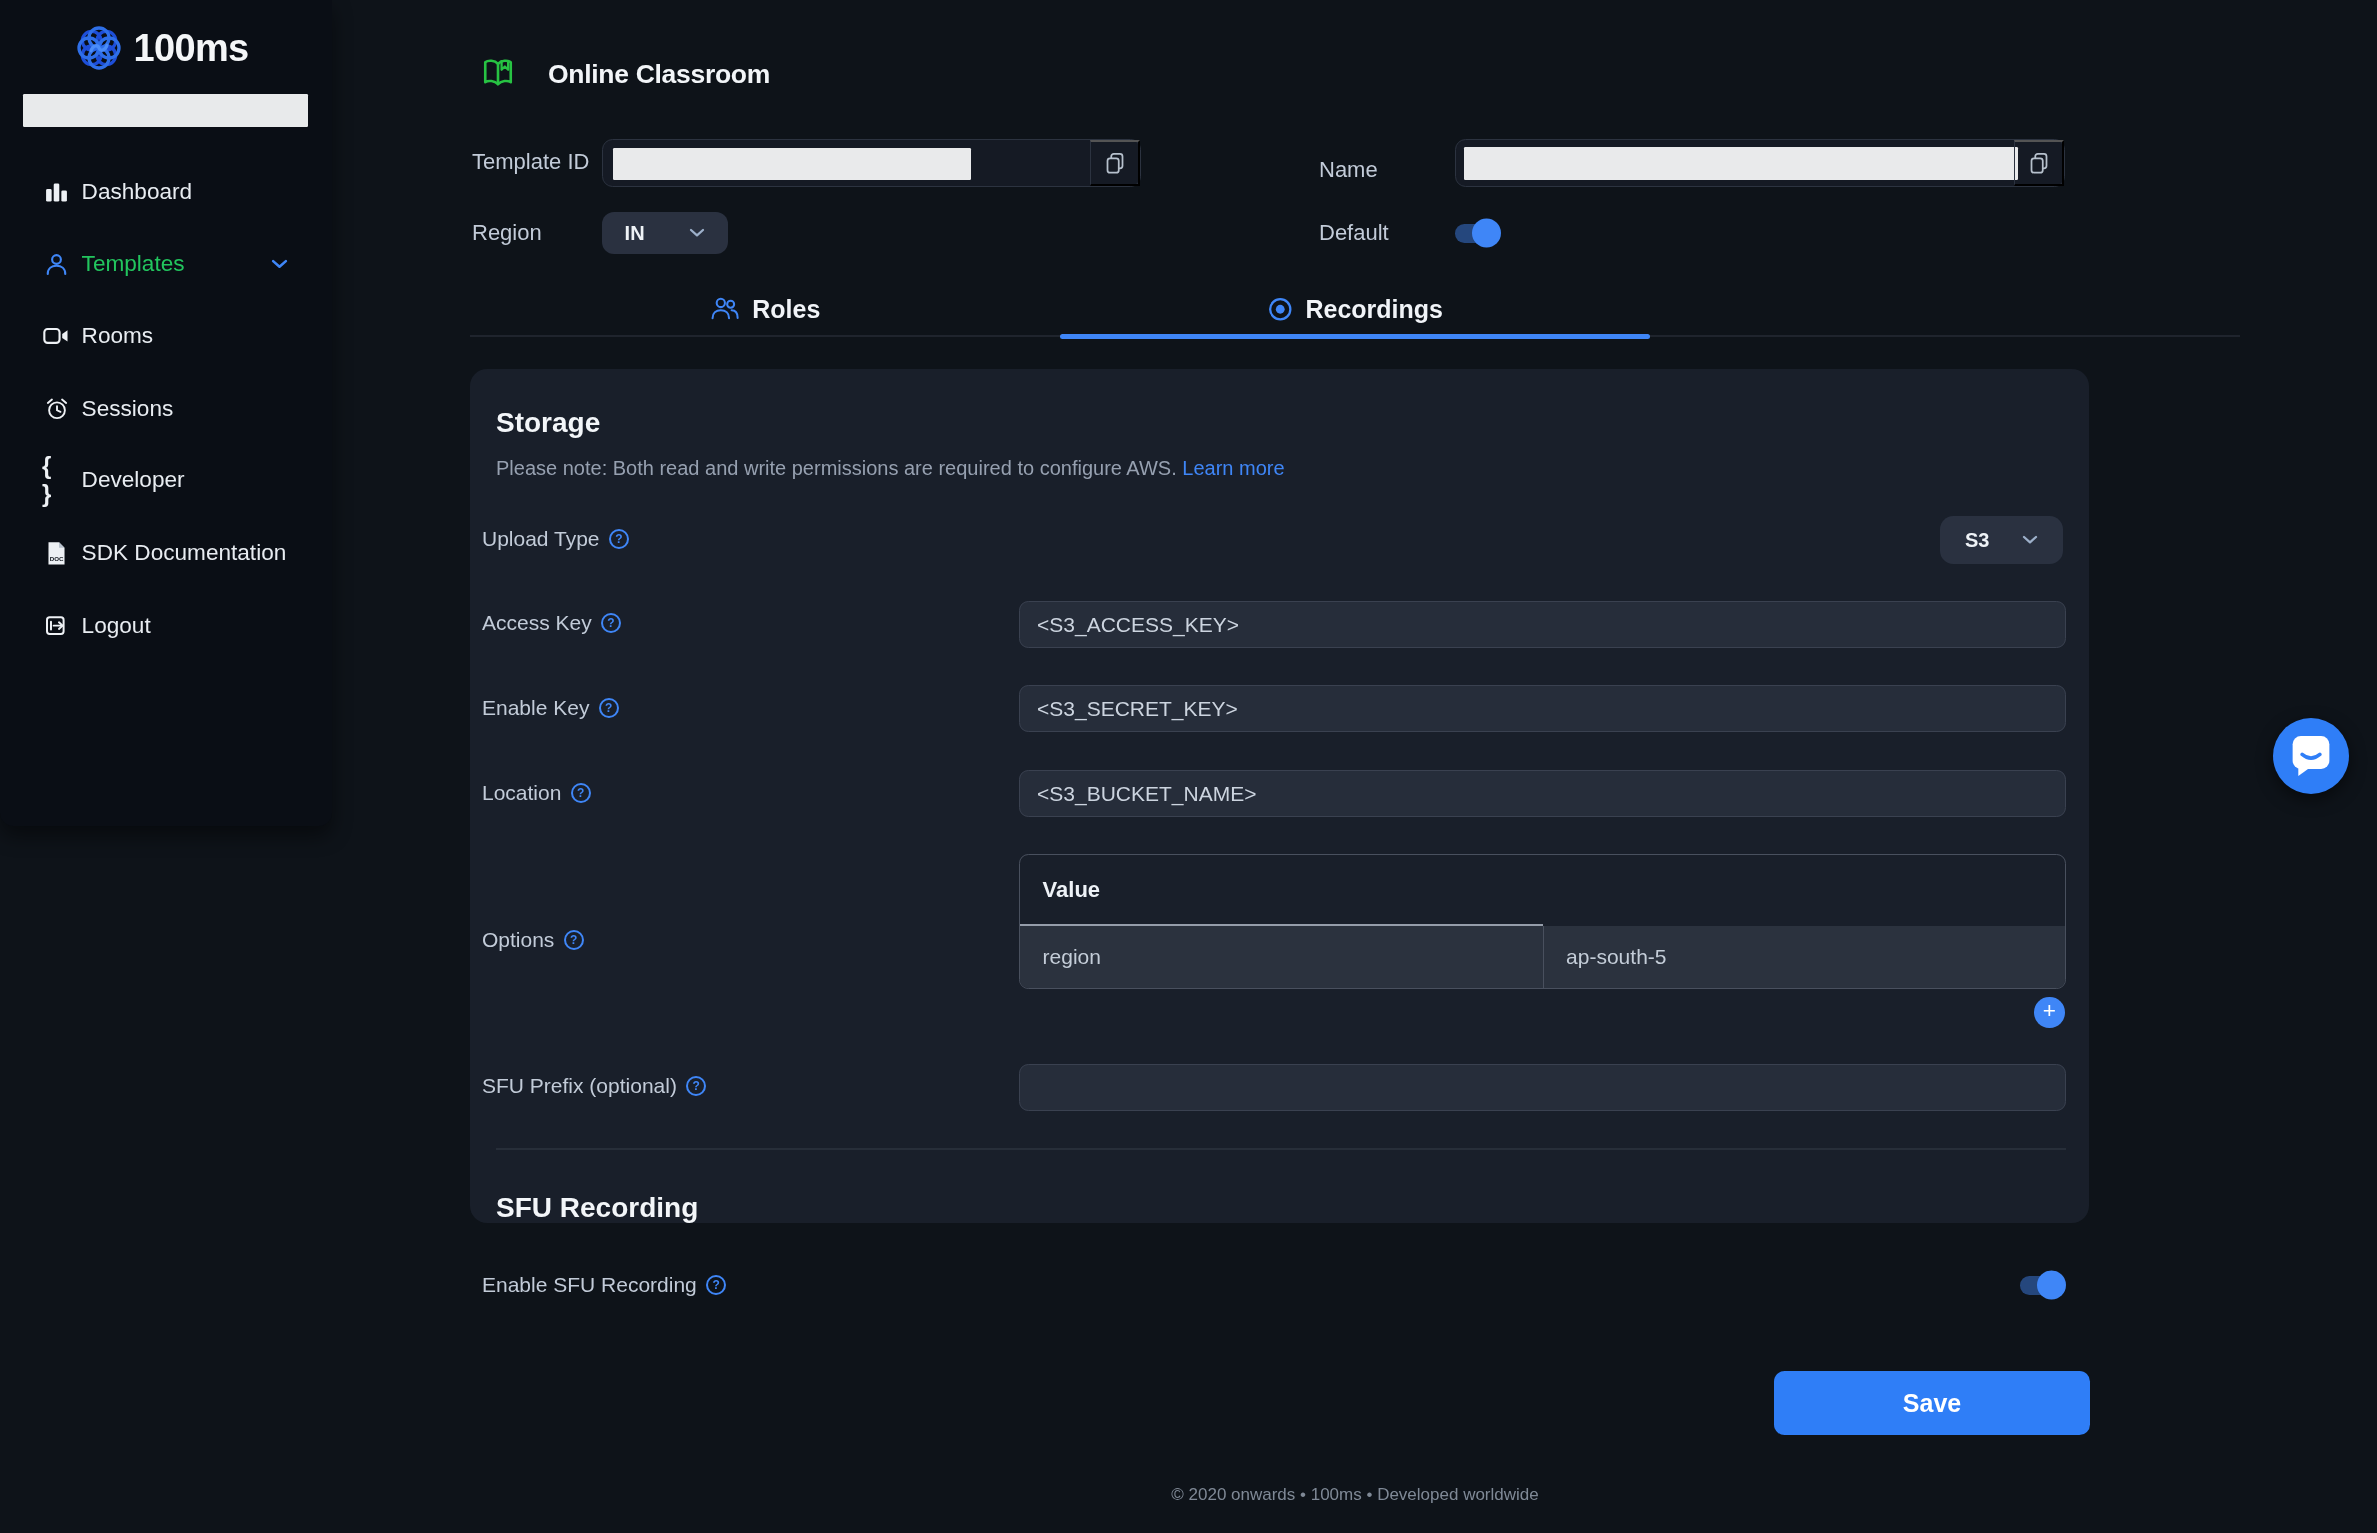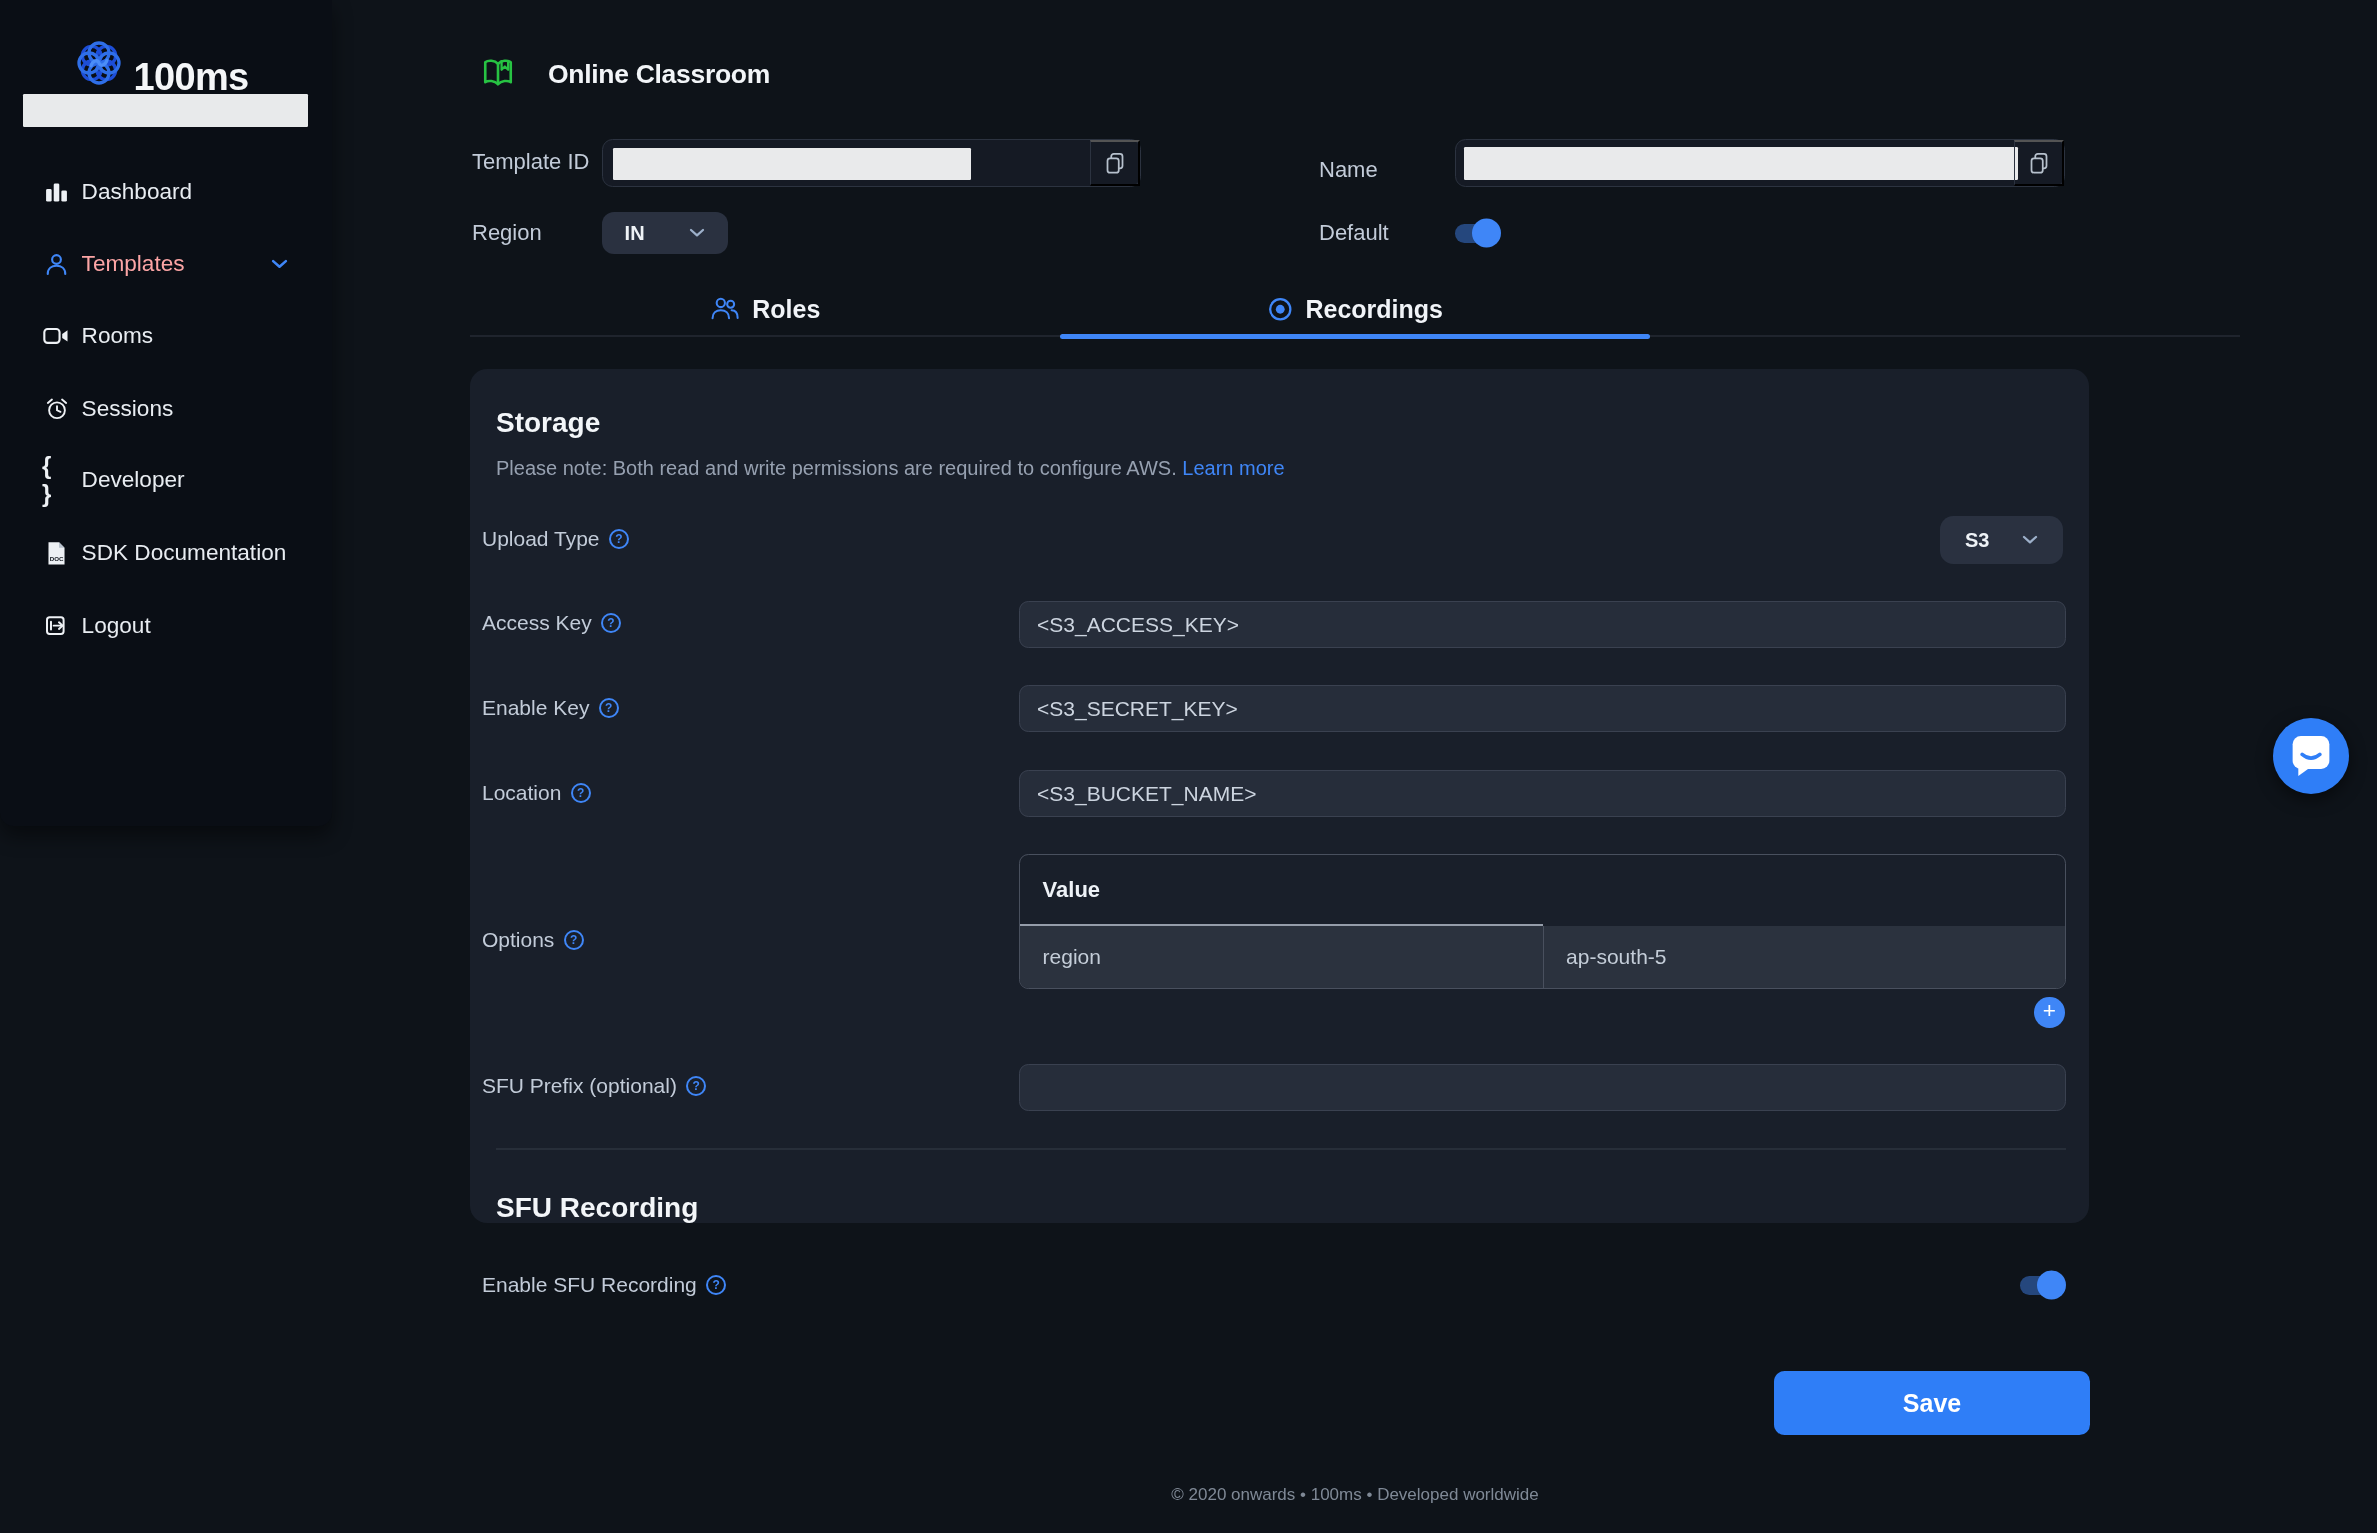--- a/index.html
+++ b/index.html
@@ -12,26 +12,26 @@
     color:#e8ecf1;
   }
   
   .sidebar {
     position:absolute; left:0; top:0; width:332px; height:826px;
     background:#0a0e15;
     border-radius:0 0 13.3px 13.3px;
     box-shadow:0 9.3px 20px rgba(0,0,0,.45);
   }
   .logo { position:absolute; left:75px; top:24px; display:flex; align-items:center; gap:10.6px; }
-  .logo-text { font-size:38px; font-weight:700; color:#f4f6f8; letter-spacing:-0.7px; line-height:48px;margin-top:29px; }
+  .logo-text { font-size:38px; font-weight:700; color:#f4f6f8; letter-spacing:-0.7px; line-height:48px; }
   .ws-box { position:absolute; left:22.6px; top:94px; width:285px; height:33px; background:#e8eaeb; border-radius:1.3px; border:none; cursor:pointer; }
   .nav-item { position:absolute; left:0; width:332px; height:46px; display:flex; align-items:center; padding-left:42px; cursor:pointer; }
   .nav-item .nicon { width:29px; height:29px; display:flex; align-items:center; justify-content:center; flex:0 0 29px; }
   .nav-item .nlabel { margin-left:10.6px; font-size:22.6px; color:#e8ecf1; }
-  .nav-item.active .nlabel { color:#fca5a5; }
+  .nav-item.active .nlabel { color:#22c55e; }
   .nav-item .nav-chevron { position:absolute; left:271px; top:18px; }
   .braces { font-size:24px; font-weight:600; color:#eef1f5; letter-spacing:2.7px; }
   
   .page-header-icon { position:absolute; left:481px; top:56px; }
   .page-title { position:absolute; left:548px; top:57px; font-size:26.5px; line-height:34px; font-weight:600; color:#f2f5f8; letter-spacing:-0.3px; }
   .flabel { position:absolute; height:26.5px; line-height:26.5px; font-size:22px; color:#c2cbd8; white-space:nowrap; }
   #lbl-template { left:472px; top:149px; }
   #lbl-name     { left:1319px; top:149px;margin-top:8px; }
   #lbl-region   { left:472px; top:220px; }
   #lbl-default  { left:1319px; top:220px; }

